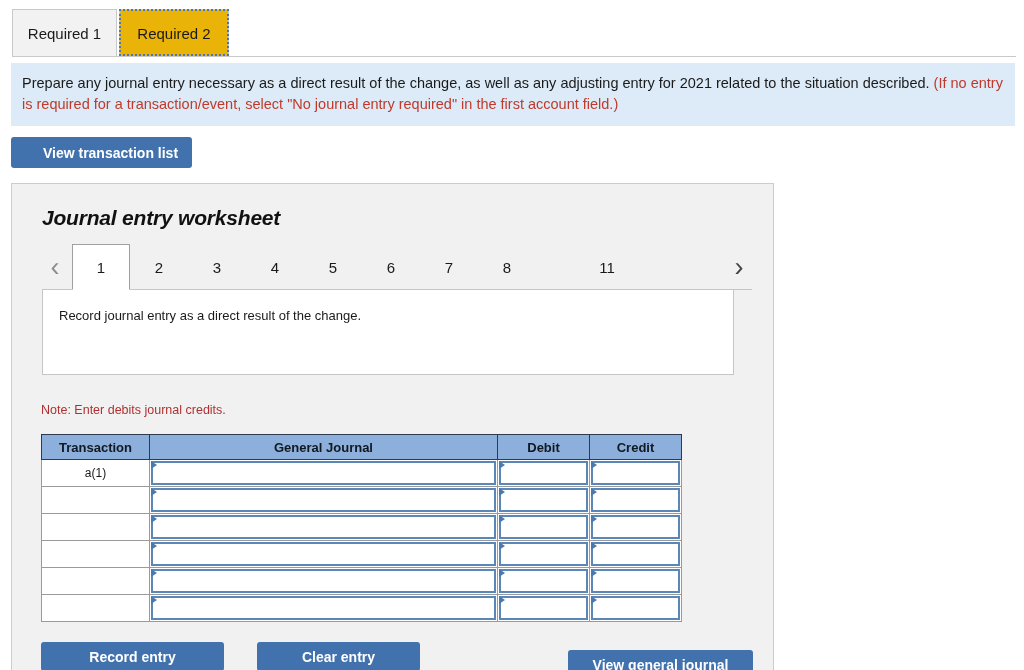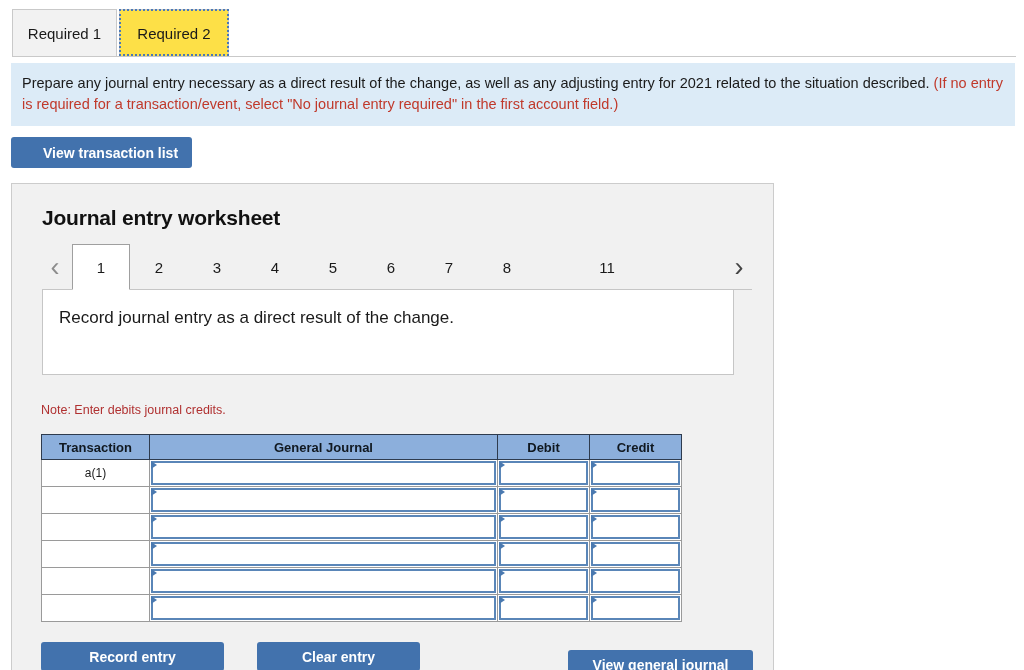--- a/index.html
+++ b/index.html
@@ -42,21 +42,21 @@
     justify-content: center;
     font-size: 15px;
     color: #1a1a1a;
     border: 1px solid #c9c9c9;
     border-bottom: none;
     background: #f2f2f2;
     cursor: pointer;
     padding: 0 14px;
   }
   .req-tab.active {
-    background: #fde047;
+    background: #eab308;
     outline: 2px dotted #4a78b5;
     outline-offset: -2px;
     z-index: 3;
     justify-content: center;
   }
   #req-tab-1 { left: 12px;  width: 105px; }
   #req-tab-2 { left: 119px; width: 110px; }
 
   
   .instructions {
@@ -112,20 +112,21 @@
     border-bottom: none;
   }
   .panel-title {
     position: absolute;
     left: 30px;
     top: 22px;
     font-size: 21px;
     font-weight: bold;
     letter-spacing: -0.2px;
     color: #111111;
+    font-style: italic;
   }
 
   
   .pager {
     position: absolute;
     left: 30px;
     top: 60px;
     width: 710px;
     height: 46px;
   }
@@ -177,21 +178,21 @@
   .desc-box {
     position: absolute;
     left: 30px;
     top: 105px;
     width: 692px;
     height: 86px;
     box-sizing: border-box;
     background: #ffffff;
     border: 1px solid #c6c6c6;
     padding: 18px 16px;
-    font-size: 17px;
+    font-size: 13px;
     color: #1a1a1a;
   }
 
   
   .note-line {
     position: absolute;
     left: 29px;
     top: 219px;
     font-size: 12.5px;
     color: #b03030;

